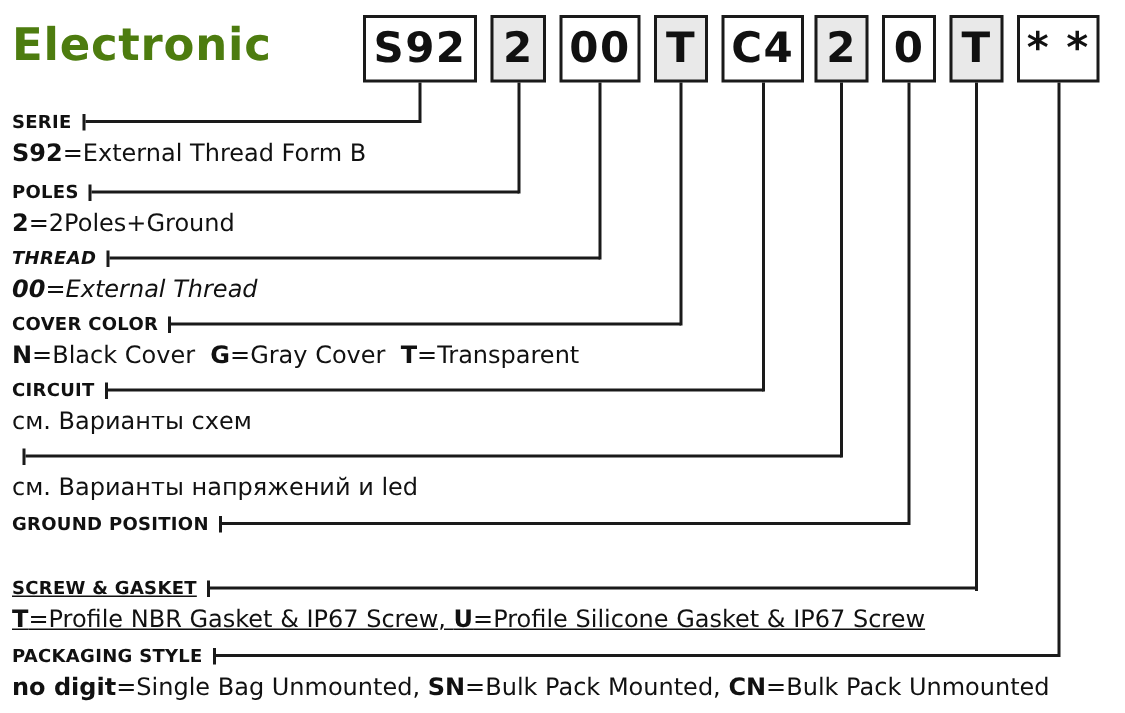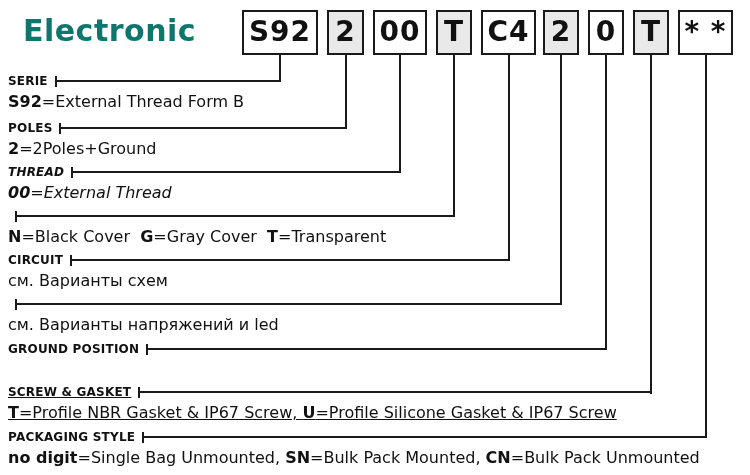--- a/index.html
+++ b/index.html
@@ -34,21 +34,21 @@
   .hline{height:2px;background:#1a1a1a;flex:1}
   .desc{font-size:16px;margin-top:2px;white-space:pre;line-height:17px}
   .desc b{font-weight:bold}
 
   .vline{position:absolute;width:2px;background:#1a1a1a}
 </style>
 </head>
 <body>
 
 <div id="stage">
-  <div class="brand" style="color: #0f766e; margin-left: 15px;">Electronic</div>
+  <div class="brand" style="color: #4d7c0f;">Electronic</div>
   <div id="boxes">
       <div class="code-box" style="left: 242px; width: 76px;">
     <span class="code">S92</span>
   </div>
       <div class="code-box shaded" style="left: 327px; width: 37px;">
     <span class="code">2</span>
   </div>
       <div class="code-box" style="left: 373px; width: 54px;">
     <span class="code">00</span>
   </div>
@@ -91,20 +91,21 @@
       <div class="section" style="top: 162px; width: 392px; font-style: italic;">
     <div class="label-row">
       <span class="label">THREAD</span>
       <span class="tick"></span>
       <span class="hline"></span>
     </div>
     <div class="desc"><b>00</b><span>=External Thread</span></div>
   </div>
       <div class="section" style="top: 206px; width: 446px;">
     <div class="label-row">
+      <span class="label">COVER COLOR</span>
       <span class="tick"></span>
       <span class="hline"></span>
     </div>
     <div class="desc"><b>N</b><span>=Black Cover  </span><b>G</b><span>=Gray Cover  </span><b>T</b><span>=Transparent</span></div>
   </div>
       <div class="section" style="top: 250px; width: 500.5px;">
     <div class="label-row">
       <span class="label">CIRCUIT</span>
       <span class="tick"></span>
       <span class="hline"></span>

